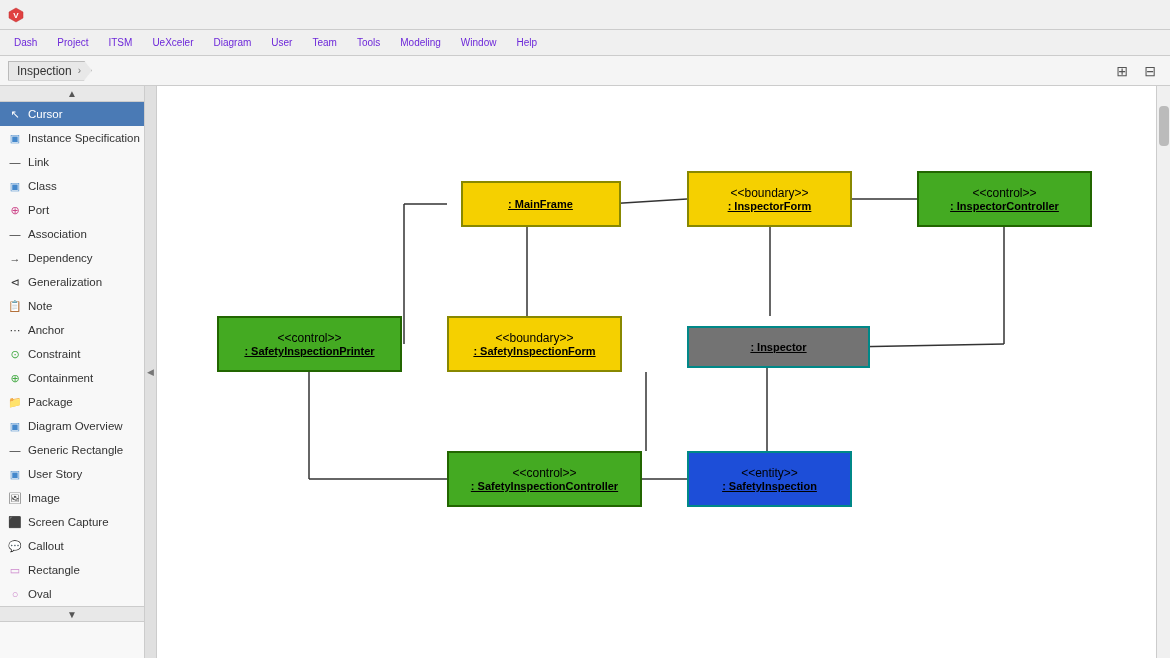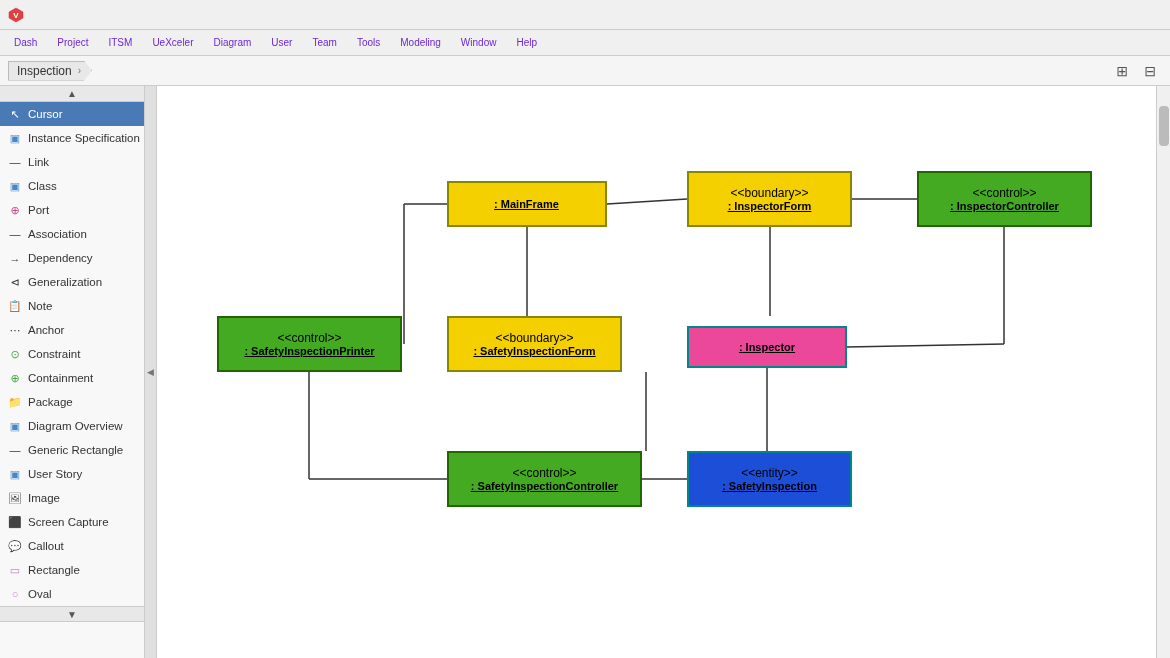--- a/index.html
+++ b/index.html
@@ -334,40 +334,40 @@
 
       <line x1="489" y1="286" x2="489" y2="365" stroke="#333" stroke-width="1.5"></line>
 
       <line x1="152" y1="286" x2="152" y2="393" stroke="#333" stroke-width="1.5"></line>
       <line x1="152" y1="393" x2="290" y2="393" stroke="#333" stroke-width="1.5"></line>
 
       <line x1="485" y1="393" x2="530" y2="393" stroke="#333" stroke-width="1.5"></line>
     </svg>
 
     <div id="diagram-nodes">
-        <div class="uml-node" style="left: 290px; top: 95px; width: 160px; min-height: 46px; background-color: rgb(245, 208, 0); border-color: rgb(136, 136, 0); padding-left: 7px;">
+        <div class="uml-node" style="left: 304px; top: 95px; width: 160px; min-height: 46px; background-color: rgb(245, 208, 0); border-color: rgb(136, 136, 0); padding-left: 7px;">
           <span class="node-name">: MainFrame</span>
         </div>
         <div class="uml-node" style="left: 530px; top: 85px; width: 165px; min-height: 56px; background-color: rgb(245, 208, 0); border-color: rgb(136, 136, 0);">
           <span class="stereotype">&lt;&lt;boundary&gt;&gt;</span>
           <span class="node-name">: InspectorForm</span>
         </div>
         <div class="uml-node" style="left: 760px; top: 85px; width: 175px; min-height: 56px; background-color: rgb(68, 170, 34); border-color: rgb(34, 102, 0);">
           <span class="stereotype">&lt;&lt;control&gt;&gt;</span>
           <span class="node-name">: InspectorController</span>
         </div>
         <div class="uml-node" style="left: 60px; top: 230px; width: 185px; min-height: 56px; background-color: rgb(68, 170, 34); border-color: rgb(34, 102, 0);">
           <span class="stereotype">&lt;&lt;control&gt;&gt;</span>
           <span class="node-name">: SafetyInspectionPrinter</span>
         </div>
         <div class="uml-node" style="left: 290px; top: 230px; width: 175px; min-height: 56px; background-color: rgb(245, 208, 0); border-color: rgb(136, 136, 0);">
           <span class="stereotype">&lt;&lt;boundary&gt;&gt;</span>
           <span class="node-name">: SafetyInspectionForm</span>
         </div>
-        <div class="uml-node" style="left: 530px; top: 240px; width: 160px; min-height: 42px; background-color: #ec4899; border-color: rgb(0, 136, 136);">
+        <div class="uml-node" style="left: 530px; top: 240px; width: 183px; min-height: 42px; background-color: #737373; border-color: rgb(0, 136, 136);">
           <span class="node-name">: Inspector</span>
         </div>
         <div class="uml-node" style="left: 290px; top: 365px; width: 195px; min-height: 56px; background-color: rgb(68, 170, 34); border-color: rgb(34, 102, 0);">
           <span class="stereotype">&lt;&lt;control&gt;&gt;</span>
           <span class="node-name">: SafetyInspectionController</span>
         </div>
         <div class="uml-node" style="left: 530px; top: 365px; width: 165px; min-height: 56px; background-color: #1d4ed8; border-color: rgb(0, 136, 136);">
           <span class="stereotype">&lt;&lt;entity&gt;&gt;</span>
           <span class="node-name">: SafetyInspection</span>
         </div>

